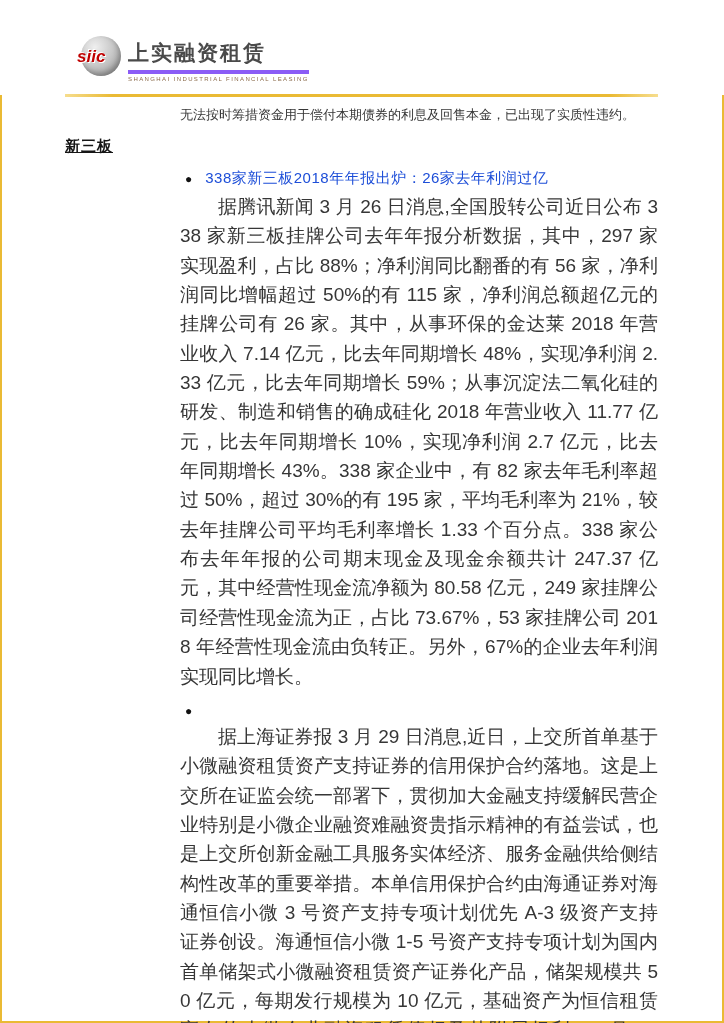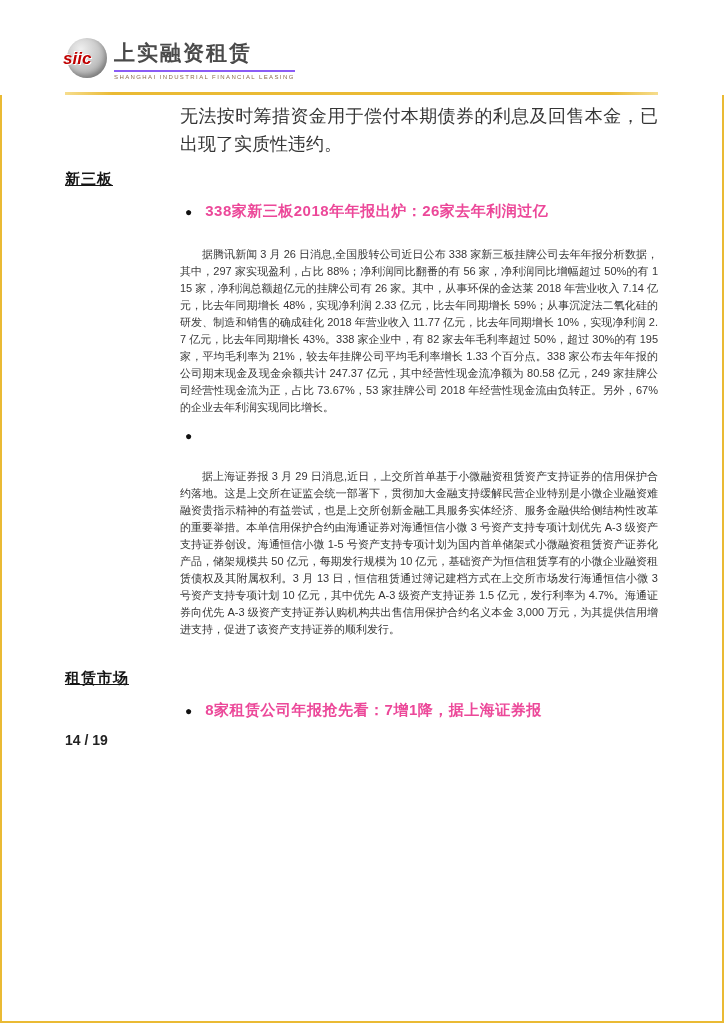--- a/index.html
+++ b/index.html
@@ -6,48 +6,48 @@
   body{
     width:724px;height:1023px;background:#ffffff;position:relative;overflow:hidden;
     font-family:"Liberation Sans","DejaVu Sans",sans-serif;color:#3b3b3b;
   }
   .edge{position:absolute;background:#EABA34;}
   .edge-left{left:0;top:95px;bottom:2px;width:2px;}
   .edge-right{right:0;top:95px;bottom:2px;width:2px;}
   .edge-bottom{left:0;right:0;bottom:0;height:2px;}
   .content{padding:0 66px 0 65px;position:relative;}
   
-  .logo-row{display:flex;align-items:center;gap:7px;padding-top:36px;margin-left:2px;}
+  .logo-row{display:flex;align-items:flex-start;gap:7px;padding-top:36px;margin-left:16px;}
   .globe{
     width:40px;height:40px;border-radius:50%;flex:0 0 auto;position:relative;
     background:radial-gradient(circle at 35% 28%, #efefef 0%, #c9c9c9 45%, #8f8f8f 100%);
     box-shadow:inset -2px -3px 5px rgba(0,0,0,.25);
   }
   .globe .mark{
     position:absolute;left:-4px;bottom:9px;font-size:17px;font-weight:bold;font-style:italic;
     color:#c00000;letter-spacing:0;text-shadow:1px 1px 0 #ffffff,-1px -1px 0 #ffffff;
   }
   .brand{display:flex;flex-direction:column;padding-top:3px;}
   .brand-name{
     font-size:21px;font-weight:bold;color:#4a4a4a;letter-spacing:2px;
-    border-bottom:2px solid #8b5cf6;padding-bottom:3px;
+    border-bottom:4px solid #8b5cf6;padding-bottom:3px;
   }
   .brand-sub{font-size:6px;letter-spacing:1.4px;color:#8a6a4a;margin-top:2px;white-space:nowrap;}
   .rule{height:3px;margin-top:12px;background:linear-gradient(90deg,#f6dd8e 0%,#EABA34 8%,#EABA34 92%,#f6dd8e 100%);}
   
-  .intro{margin:8px 0 0 115px;font-size:18px;line-height:1.54;text-align:justify;color:#363636;}
+  .intro{margin:8px 0 0 115px;font-size:13px;line-height:1.54;text-align:justify;color:#363636;}
   .section-heading{
     margin:12px 0 0 0;font-size:15px;font-weight:bold;color:#161616;letter-spacing:1px;text-decoration:underline;
   }
   .section-heading.gap-lg{margin-top:31px;}
   .bullet-row{margin:13px 0 0 120px;display:flex;align-items:baseline;gap:13px;}
   .bullet-glyph{font-size:12px;color:#111;flex:0 0 auto;}
-  .bullet-title{font-size:15px;font-weight:bold;color:#ec4899;letter-spacing:.5px;}
+  .bullet-title{font-size:15px;font-weight:normal;color:#1d4ed8;letter-spacing:.5px;}
   .para{
-    margin:25px 0 0 115px;font-size:11px;line-height:1.545;text-align:justify;
+    margin:4px 0 0 115px;font-size:19px;line-height:1.545;text-align:justify;
     text-indent:2em;color:#363636;word-break:break-all;
   }
   .page-number{margin-top:12px;text-align:left;font-size:14px;font-weight:bold;color:#222;}
 </style>
 </head>
 <body>
 
 <div class="edge edge-left"></div>
 <div class="edge edge-right"></div>
 <div class="edge edge-bottom"></div>

